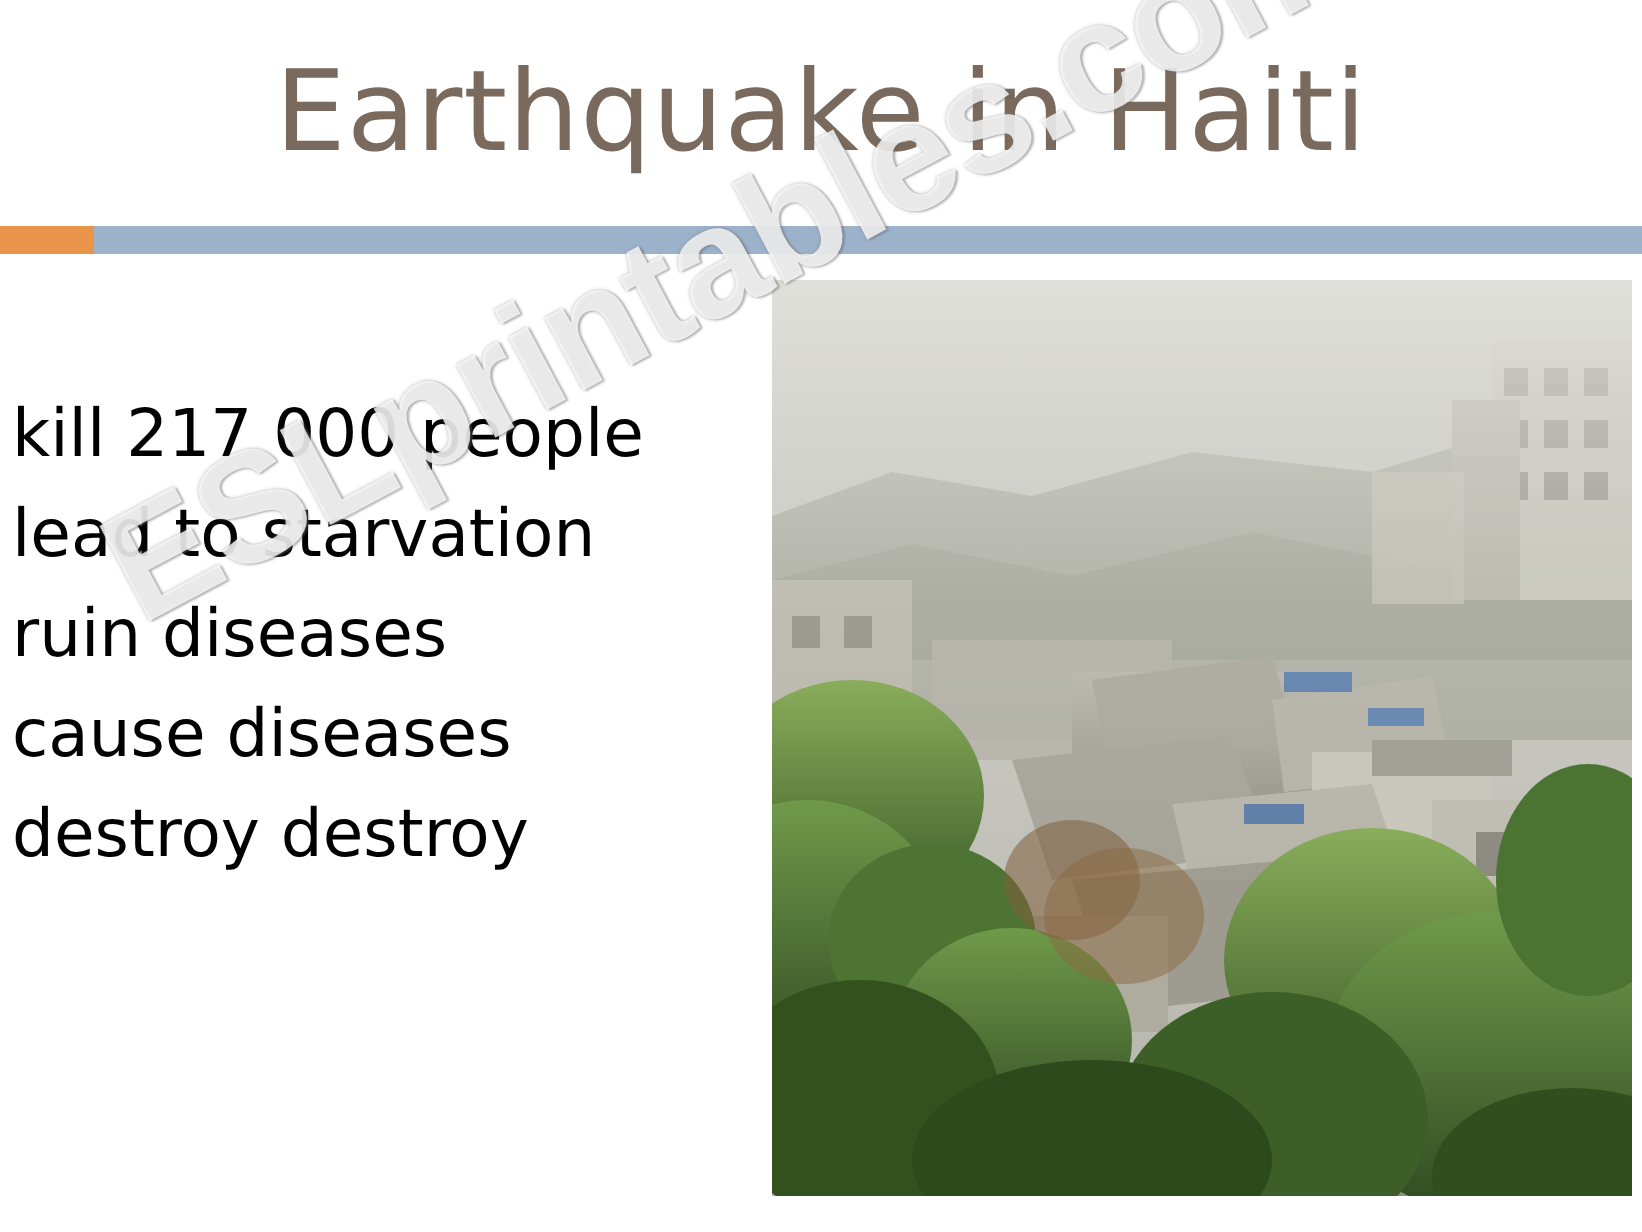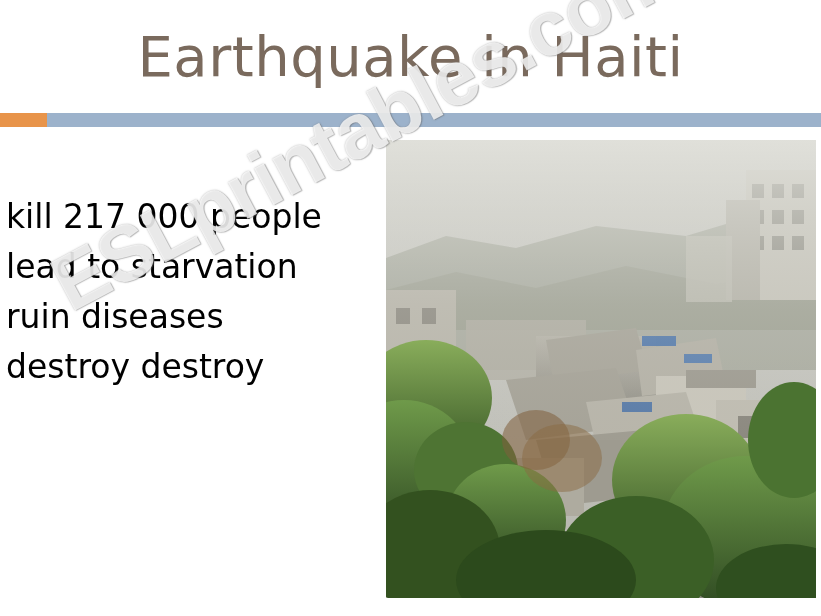--- a/index.html
+++ b/index.html
@@ -125,20 +125,21 @@
 
   <div class="divider-wrap">
     <div class="divider-accent"></div>
     <div class="divider-main"></div>
   </div>
 
   <div class="body-list">
     <div class="body-line">kill 217 000 people</div>
     <div class="body-line">lead to starvation</div>
     <div class="body-line">ruin diseases</div>
+    <div class="body-line">cause diseases</div>
     <div class="body-line">destroy destroy</div>
   </div>
 
   <div class="photo">
     <svg width="430" height="458" viewBox="0 0 430 458" xmlns="http://www.w3.org/2000/svg" aria-hidden="true">
       <defs>
         <linearGradient id="skyHaze" x1="0" y1="0" x2="0" y2="1">
           <stop offset="0%" stop-color="#d3d3cd"></stop>
           <stop offset="45%" stop-color="#c8c8c2"></stop>
           <stop offset="100%" stop-color="#b4b4ab"></stop>

